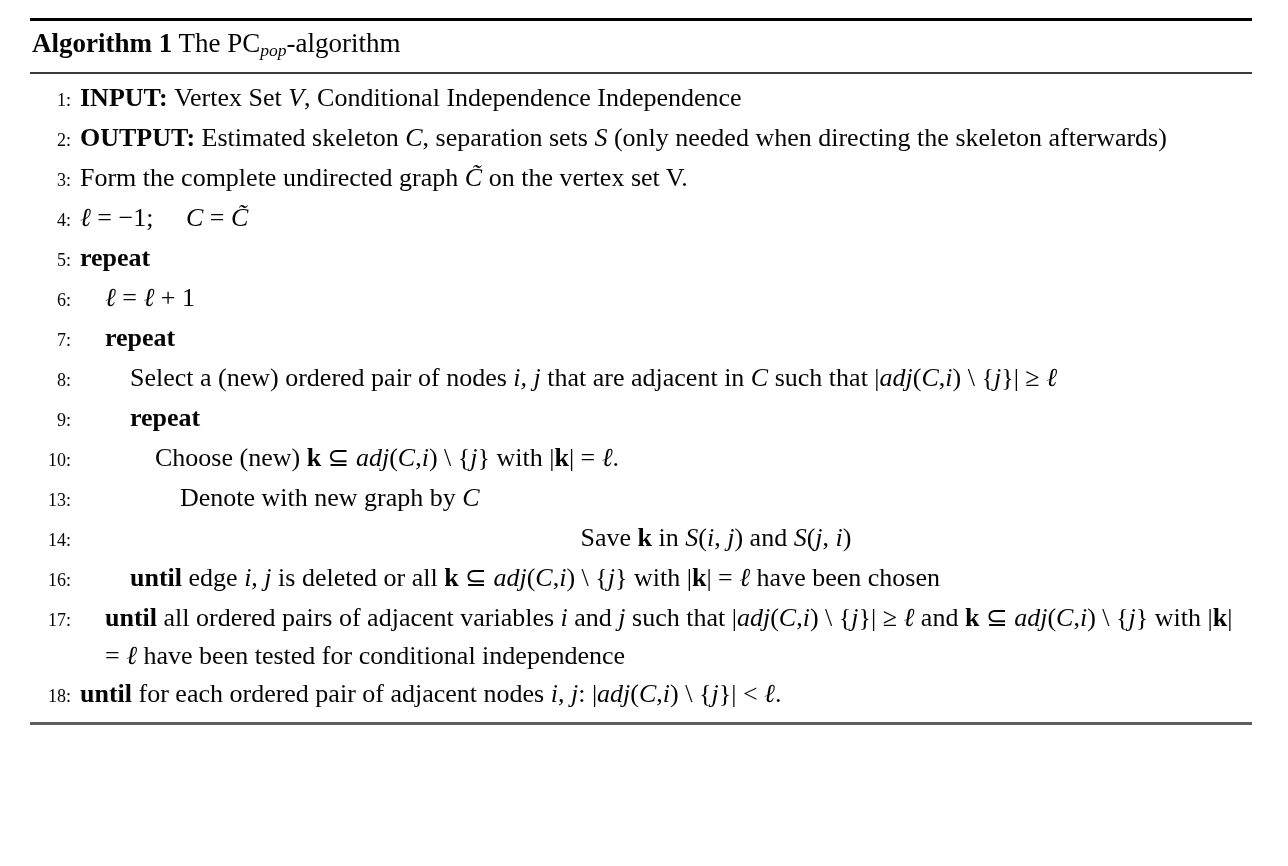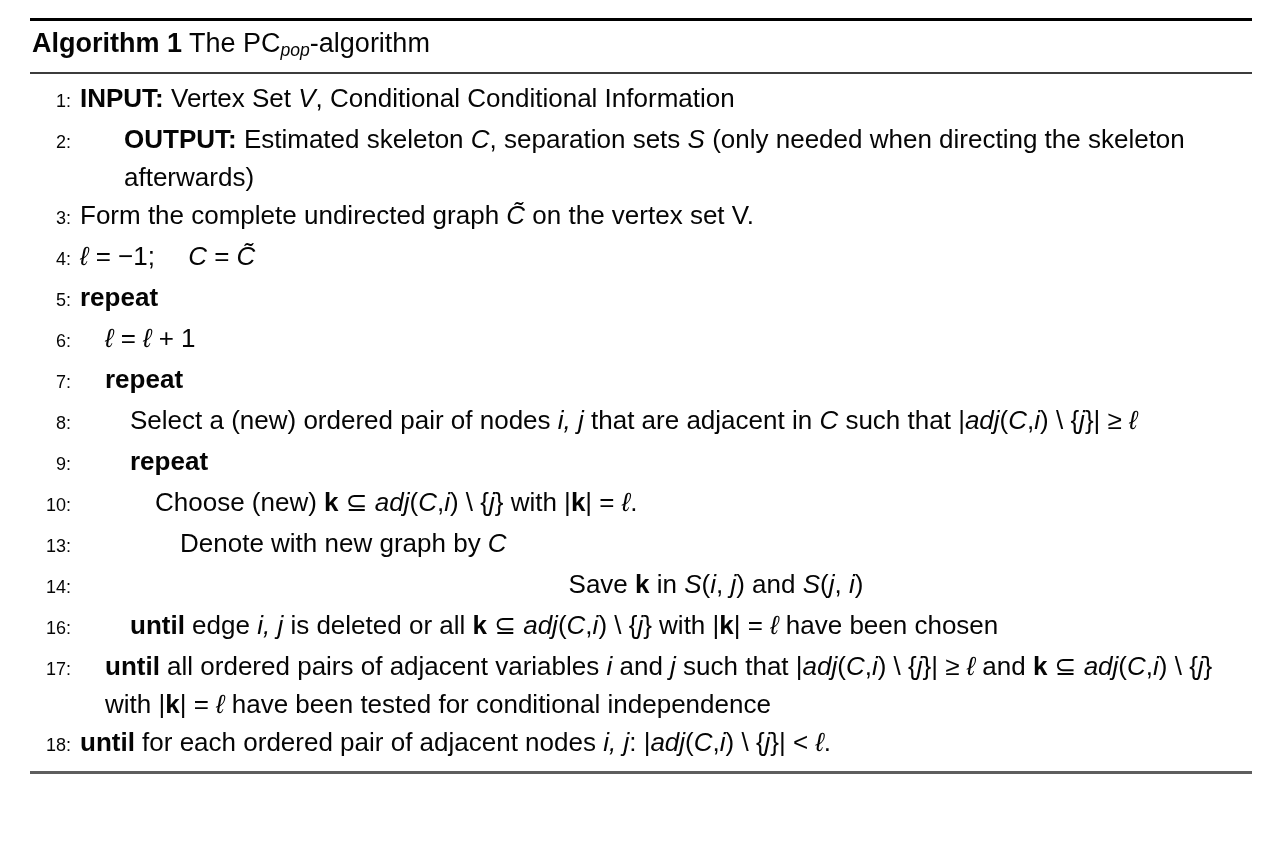--- a/index.html
+++ b/index.html
@@ -6,21 +6,21 @@
     margin: 0;
     padding: 0;
     background: #ffffff;
   }
   .page {
     position: relative;
     width: 1288px;
     height: 776px;
     background: #ffffff;
     color: #050505;
-    font-family: Liberation Sans, sans-serif;
+    font-family: Liberation Serif, serif;
     overflow: hidden;
     box-sizing: border-box;
   }
   .algo {
     position: absolute;
     top: 18px;
     left: 30px;
     width: 1222px;
   }
   .rule {
@@ -67,25 +67,25 @@
 <body>
 
 <div class="page" style="background: rgb(255, 255, 255); color: rgb(5, 5, 5);">
   <div class="algo">
     <div class="rule rule-top"></div>
     <div class="title"><span><span class="seg-b">Algorithm 1</span><span> The PC</span><span class="seg-si">pop</span><span>-algorithm</span></span></div>
     <div class="rule rule-mid"></div>
     <div class="lines">
         <div class="line">
           <span class="num">1:</span>
-          <span class="content" style="padding-left: 0px;"><span class="seg-b">INPUT: </span><span>Vertex Set </span><span class="seg-i">V</span><span>, Conditional Conditional Information</span></span>
+          <span class="content" style="padding-left: 0px;"><span class="seg-b">INPUT: </span><span>Vertex Set </span><span class="seg-i">V</span><span>, Conditional Independence Independence</span></span>
         </div>
         <div class="line">
           <span class="num">2:</span>
-          <span class="content" style="padding-left: 0px; margin-left: 44px;"><span class="seg-b">OUTPUT: </span><span>Estimated skeleton </span><span class="seg-i">C</span><span>, separation sets </span><span class="seg-i">S</span><span> (only needed when directing the skeleton afterwards)</span></span>
+          <span class="content" style="padding-left: 0px;"><span class="seg-b">OUTPUT: </span><span>Estimated skeleton </span><span class="seg-i">C</span><span>, separation sets </span><span class="seg-i">S</span><span> (only needed when directing the skeleton afterwards)</span></span>
         </div>
         <div class="line">
           <span class="num">3:</span>
           <span class="content" style="padding-left: 0px;"><span>Form the complete undirected graph </span><span class="seg-i">C̃</span><span> on the vertex set V.</span></span>
         </div>
         <div class="line">
           <span class="num">4:</span>
           <span class="content" style="padding-left: 0px;"><span class="seg-i">ℓ</span><span> = −1;  </span><span class="seg-i">C</span><span> = </span><span class="seg-i">C̃</span></span>
         </div>
         <div class="line">

